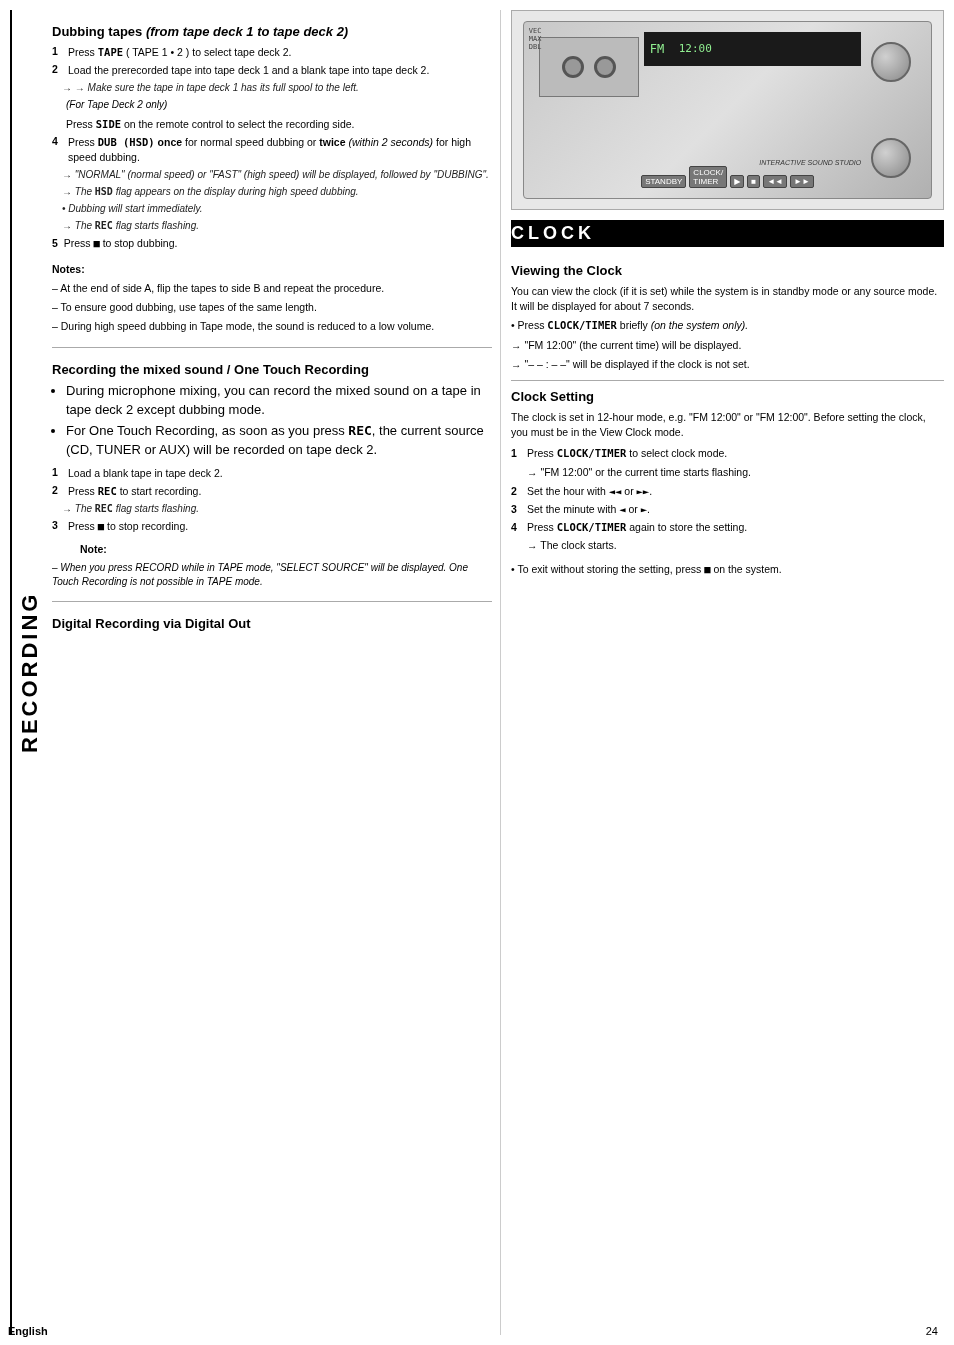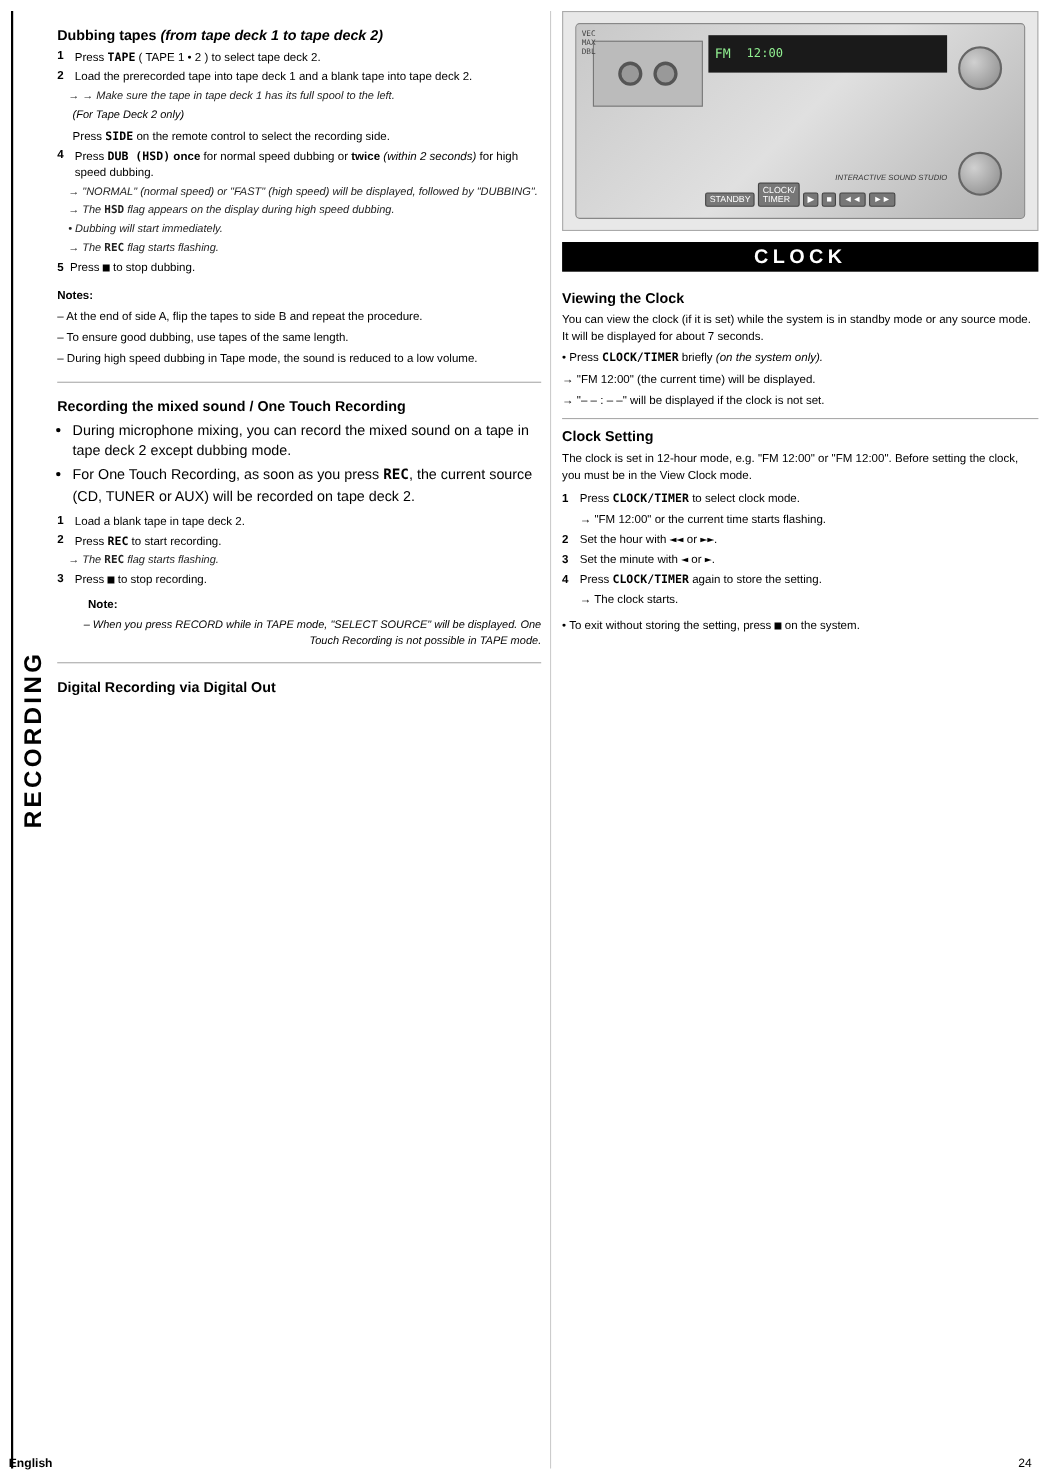--- a/index.html
+++ b/index.html
@@ -169,21 +169,20 @@
     .lang-label {
       position: absolute;
       bottom: 8px;
       left: 8px;
       font-size: 11px;
       font-weight: bold;
     }
     .clock-title-bar {
       background: #000;
       color: #fff;
-      text-align: center;
       font-size: 18px;
       font-weight: bold;
       letter-spacing: 4px;
       padding: 3px 0;
       margin-bottom: 8px;
     }
     .clock-right-content {
       font-size: 10.5px;
       line-height: 1.45;
     }
@@ -325,21 +324,21 @@
           <span class="step-num">2</span>
           <span class="step-text">Press <kbd>REC</kbd> to start recording.</span>
         </div>
         <p class="note-text">→ The <kbd>REC</kbd> flag starts flashing.</p>
         <div class="step">
           <span class="step-num">3</span>
           <span class="step-text">Press <kbd>■</kbd> to stop recording.</span>
         </div>
 
         <p class="bold" style="font-size:10.5px; margin-top:4px;padding-left:28px;">Note:</p>
-        <p class="italic" style="font-size:10px; line-height:1.4;text-align:right;">– When you press RECORD while in TAPE mode, "SELECT SOURCE" will be displayed. One Touch Recording is not possible in TAPE mode.</p>
+        <p class="italic" style="font-size:10px; line-height:1.4;">– When you press RECORD while in TAPE mode, "SELECT SOURCE" will be displayed. One Touch Recording is not possible in TAPE mode.</p>
 
         <div class="section-divider"></div>
 
         <h2>Digital Recording via Digital Out</h2>
 
       </div>
     </div>
 
     <div class="right-col">
 

